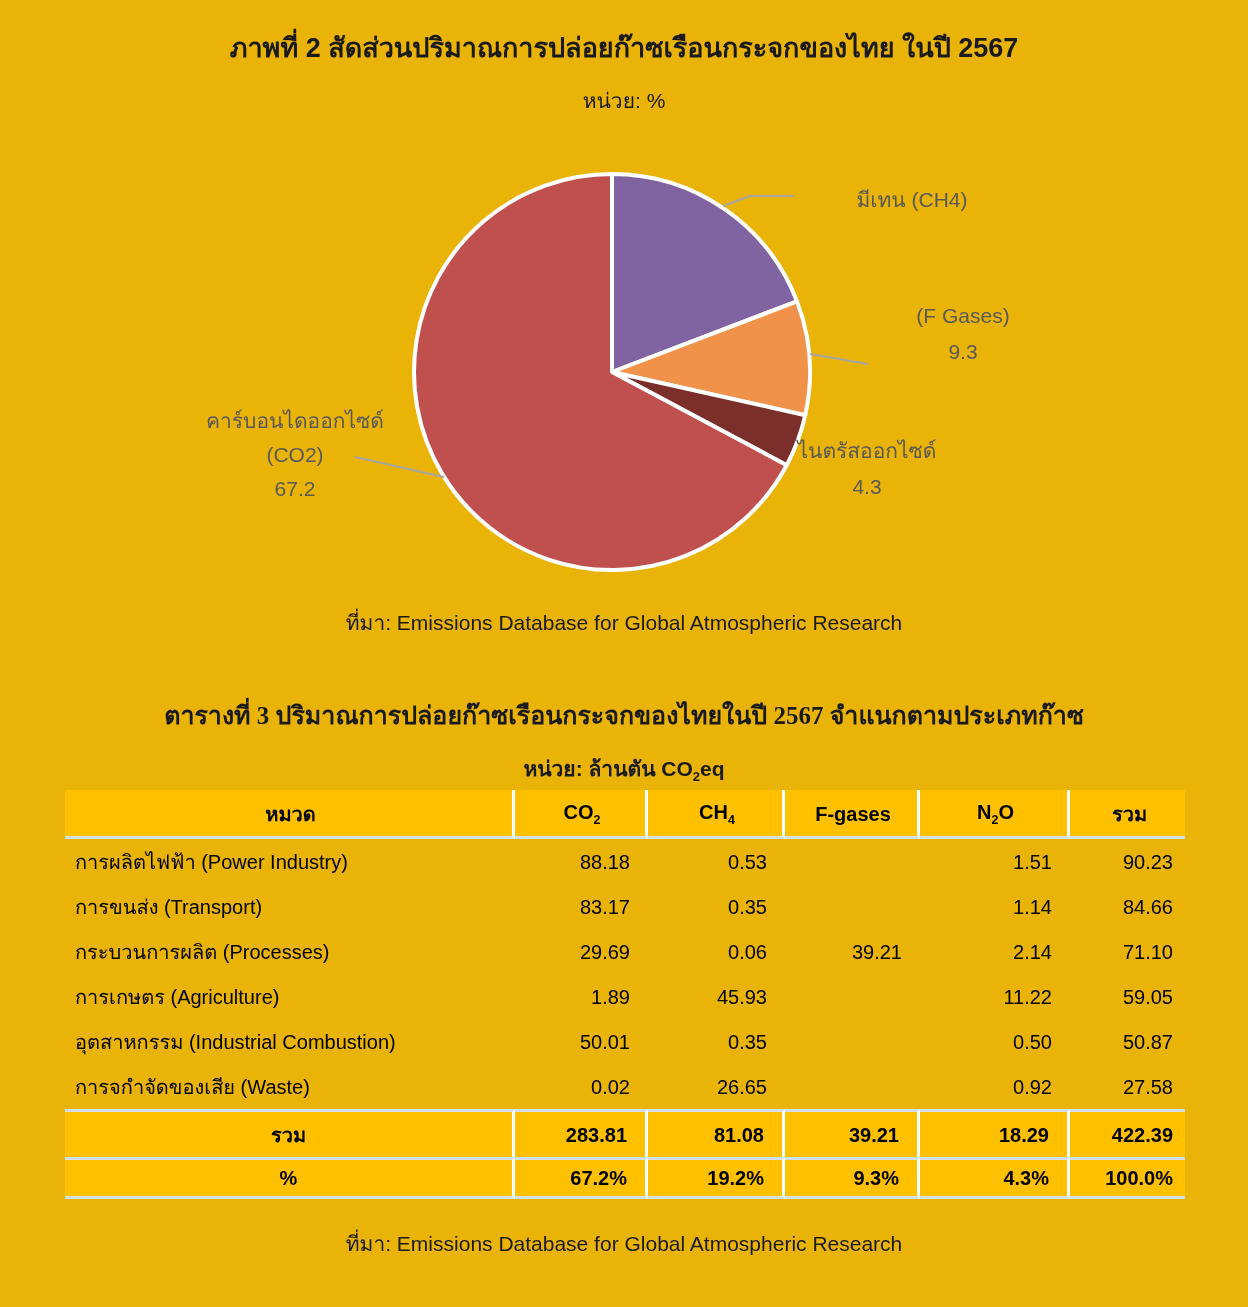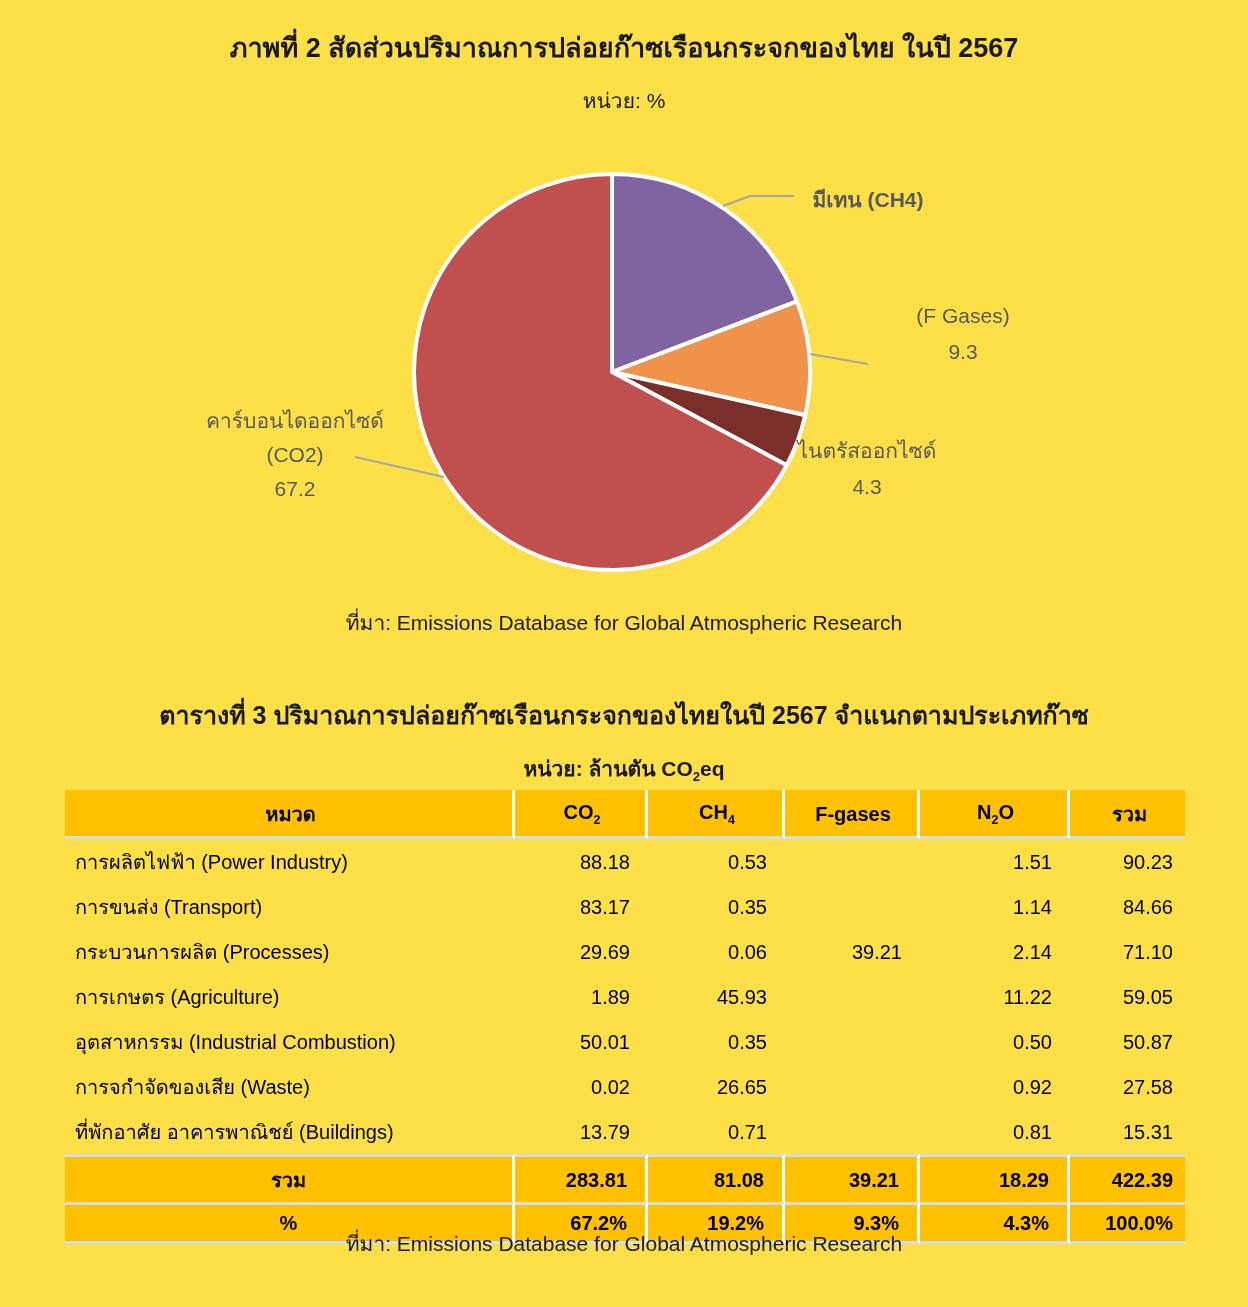--- a/index.html
+++ b/index.html
@@ -7,30 +7,30 @@
     --line:#CFE0E8;
     --leader:#A6A6A6;
     --plabel:#595959;
     --ink:#1a1a1a;
   }
   html,body{margin:0;padding:0;background:#ffffff;}
   #page{
     position:relative;
     width:1248px;
     height:1307px;
-    background:#fde047;
+    background:#eab308;
     font-family:"Liberation Sans","DejaVu Sans",sans-serif;
     color:var(--ink);
     overflow:hidden;
   }
   .centered{position:absolute;left:0;width:1248px;text-align:center;}
   #figure-title{top:26px;font-size:27px;font-weight:bold;}
   #figure-unit{top:84px;font-size:21px;}
   #figure-source{top:606px;font-size:21px;}
-  #table-title{top:695px;font-size:25px;font-weight:bold;}
+  #table-title{top:695px;font-size:25px;font-weight:bold;font-family:Liberation Serif, serif;}
   #table-unit{top:752px;font-size:21px;font-weight:bold;}
   #table-source{top:1227px;font-size:21px;}
   sub{font-size:0.62em;}
   #pie-svg{position:absolute;left:0;top:150px;}
   .pie-label{
     position:absolute;
     text-align:center;
     color:var(--plabel);
     font-size:21px;
   }
@@ -81,21 +81,21 @@
       <path d="M 612 222 L 612.0 24.0 A 198 198 0 0 1 797.0 151.4 Z" fill="#8064A2" stroke="#ffffff" stroke-width="4" stroke-linejoin="round"></path>
       <path d="M 612 222 L 797.0 151.4 A 198 198 0 0 1 805.2 265.2 Z" fill="#F0924A" stroke="#ffffff" stroke-width="4" stroke-linejoin="round"></path>
       <path d="M 612 222 L 805.2 265.2 A 198 198 0 0 1 786.7 315.2 Z" fill="#7A2F2B" stroke="#ffffff" stroke-width="4" stroke-linejoin="round"></path>
       <path d="M 612 222 L 786.7 315.2 A 198 198 0 1 1 612.0 24.0 Z" fill="#C0504D" stroke="#ffffff" stroke-width="4" stroke-linejoin="round"></path>
       <polyline points="723,56 750,46 794,46" fill="none" stroke="#A6A6A6" stroke-width="2"></polyline>
       <polyline points="810,204 868,214" fill="none" stroke="#A6A6A6" stroke-width="2"></polyline>
       <polyline points="444,327 355,307" fill="none" stroke="#A6A6A6" stroke-width="2"></polyline>
     </svg>
 
   <div id="pie-labels">
-      <div class="pie-label" style="left: 763px; top: 180px; width: 210px; line-height: 40px; font-weight: bold;">
+      <div class="pie-label" style="left: 807px; top: 180px; width: 210px; line-height: 40px;">
         <div>มีเทน (CH4)</div>
       </div>
       <div class="pie-label" style="left: 853px; top: 298px; width: 220px; line-height: 36px;">
         <div>(F Gases)</div>
         <div>9.3</div>
       </div>
       <div class="pie-label" style="left: 768px; top: 433px; width: 198px; line-height: 36px;">
         <div>ไนตรัสออกไซด์</div>
         <div>4.3</div>
       </div>
@@ -174,28 +174,20 @@
             <td class="num lastcol">50.87</td>
           </tr>
           <tr>
             <td class="lab">การจกำจัดของเสีย (Waste)</td>
             <td class="num">0.02</td>
             <td class="num">26.65</td>
             <td class="num"></td>
             <td class="num">0.92</td>
             <td class="num lastcol">27.58</td>
           </tr>
-          <tr>
-            <td class="lab">ที่พักอาศัย อาคารพาณิชย์ (Buildings)</td>
-            <td class="num">13.79</td>
-            <td class="num">0.71</td>
-            <td class="num"></td>
-            <td class="num">0.81</td>
-            <td class="num lastcol">15.31</td>
-          </tr>
           <tr class="band">
             <td class="lab">รวม</td>
             <td class="num">283.81</td>
             <td class="num">81.08</td>
             <td class="num">39.21</td>
             <td class="num">18.29</td>
             <td class="num lastcol">422.39</td>
           </tr>
           <tr class="band last">
             <td class="lab">%</td>

